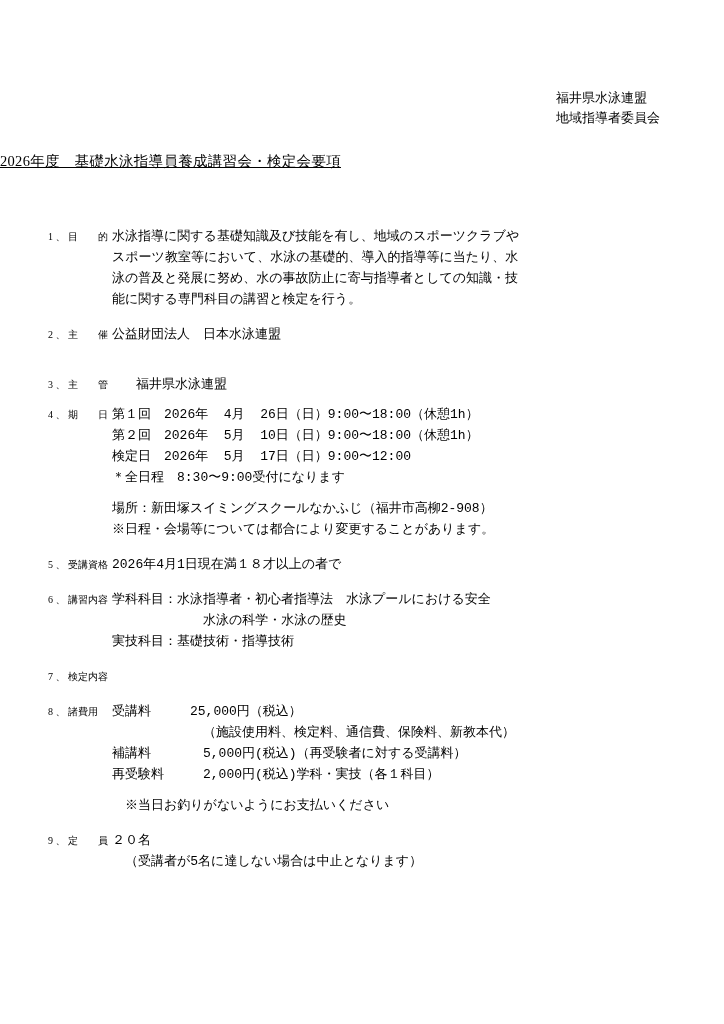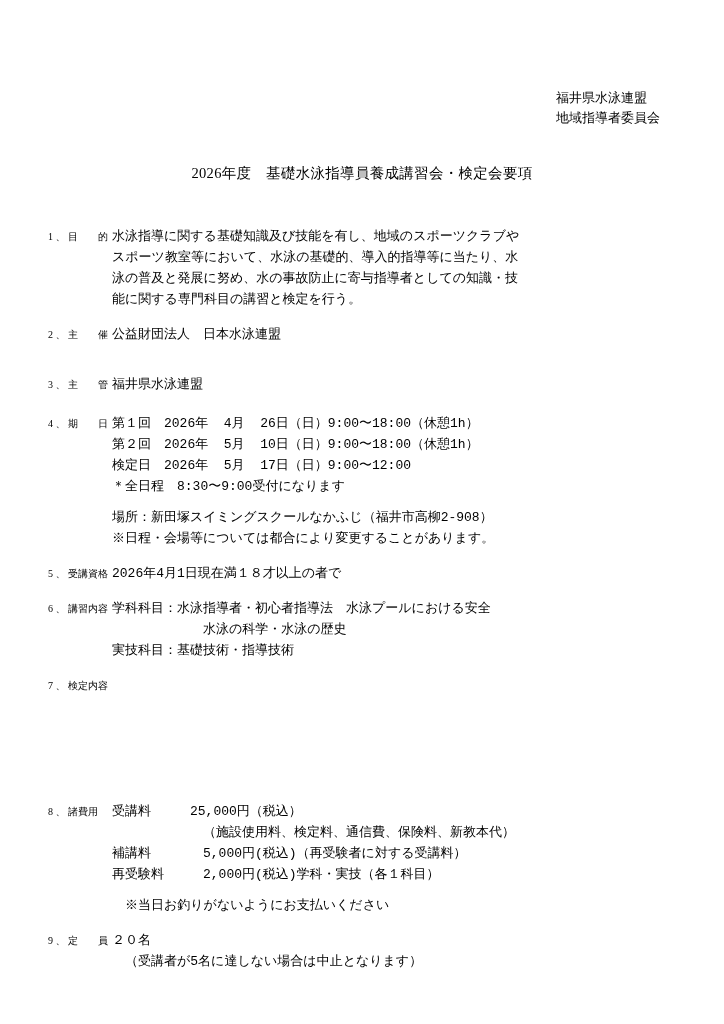--- a/index.html
+++ b/index.html
@@ -25,26 +25,27 @@
   .org-block {
     position: absolute;
     top: 88px;
     right: 52px;
     text-align: left;
     font-size: 13px;
     line-height: 20px;
   }
   .doc-title {
     position: absolute;
-    top: 164px;
+    top: 152px;
     left: 0;
     width: 724px;
-    text-align: center;
+    text-align: left;
     font-size: 14.5px;
     letter-spacing: 0.3px;
+    text-decoration: underline;
   }
   .body-area {
     position: absolute;
     top: 226px;
     left: 0;
     width: 724px;
   }
   .section {
     display: flex;
     align-items: flex-start;
@@ -96,21 +97,21 @@
       </div>
     </div>
 
     <div class="section" style="margin-bottom:29px;">
       <div class="sec-num">2 、 主　　催</div>
       <div class="sec-body">
         <div class="ln">公益財団法人　日本水泳連盟</div>
       </div>
     </div>
 
-    <div class="section" style="margin-bottom:18px;">
+    <div class="section" style="margin-bottom:9px;gap:24px;">
       <div class="sec-num">3 、 主　　管</div>
       <div class="sec-body">
         <div class="ln">福井県水泳連盟</div>
       </div>
     </div>
 
     <div class="section">
       <div class="sec-num">4 、 期　　日</div>
       <div class="sec-body">
         <div class="ln nowrap">第１回　2026年  4月  26日（日）9:00〜18:00（休憩1h）</div>
@@ -132,21 +133,21 @@
 
     <div class="section" style="margin-top:6px;">
       <div class="sec-num">6 、 講習内容</div>
       <div class="sec-body">
         <div class="ln">学科科目：水泳指導者・初心者指導法　水泳プールにおける安全</div>
         <div class="ln">　　　　　　　水泳の科学・水泳の歴史</div>
         <div class="ln">実技科目：基礎技術・指導技術</div>
       </div>
     </div>
 
-    <div class="section" style="margin-top:6px;flex-direction:column;">
+    <div class="section" style="margin-top:6px;">
       <div class="sec-num">7 、 検定内容</div>
     </div>
 
     <div class="section" style="margin-top:6px;">
       <div class="sec-num">8 、 諸費用</div>
       <div class="sec-body">
         <div class="ln">受講料　　　25,000円（税込）</div>
         <div class="ln">　　　　　　　（施設使用料、検定料、通信費、保険料、新教本代）</div>
         <div class="ln">補講料　　　　5,000円(税込)（再受験者に対する受講料）</div>
         <div class="ln">再受験料　　　2,000円(税込)学科・実技（各１科目）</div>

